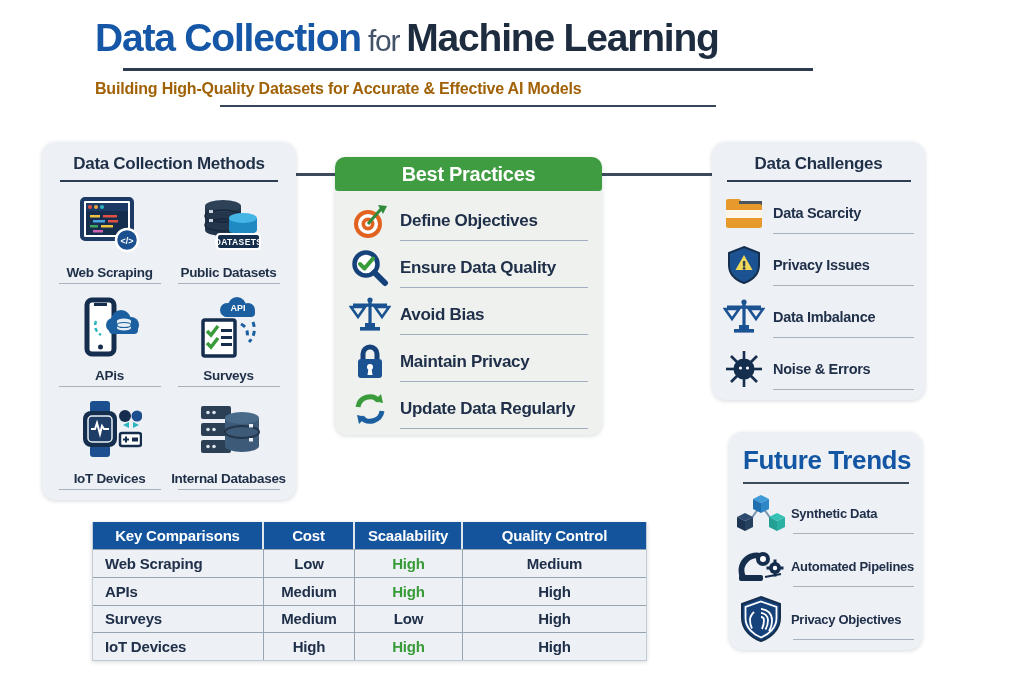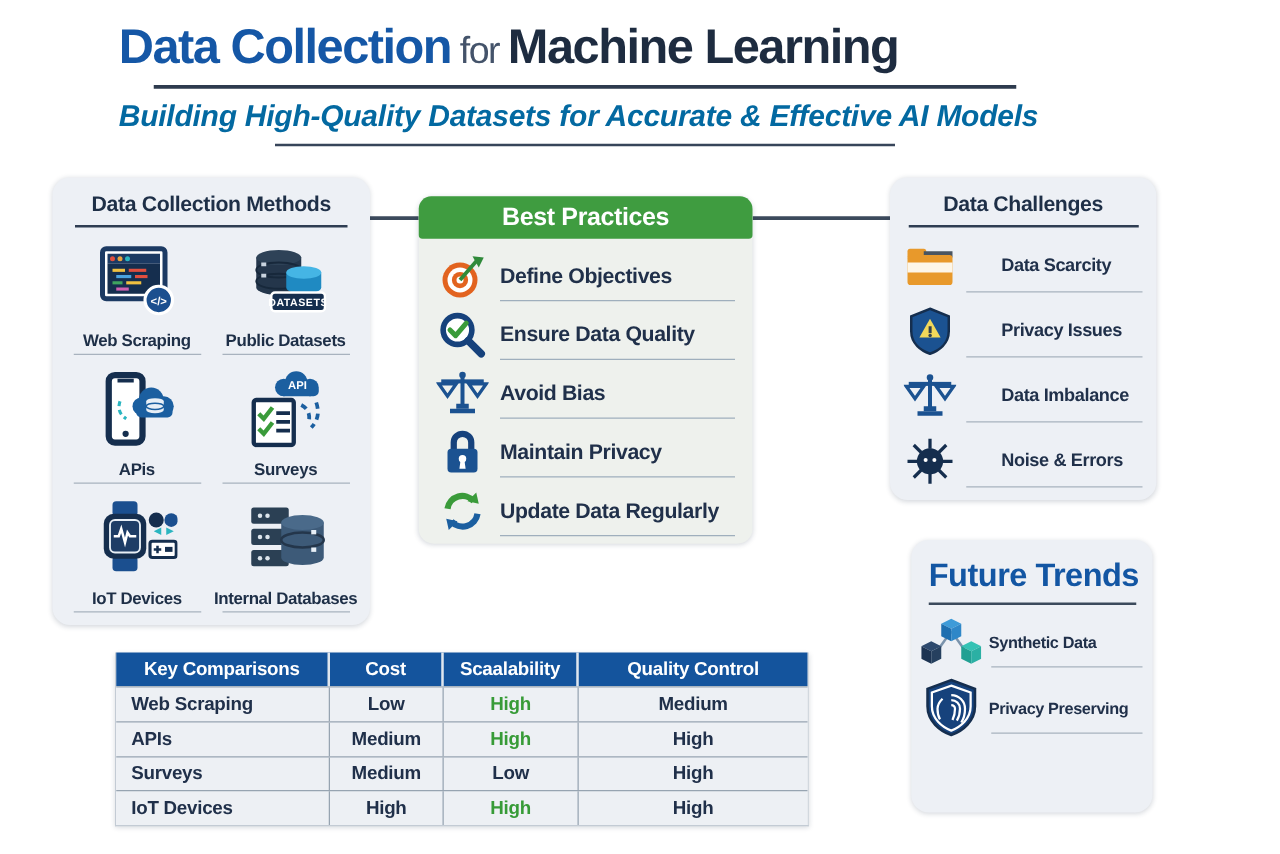--- a/index.html
+++ b/index.html
@@ -7,21 +7,21 @@
   .canvas { position:relative; width:1024px; height:683px; background:#ffffff; color:#1F2F47; overflow:hidden; }
   svg text { font-family:"Liberation Sans", sans-serif; }
 
   
   .hero { position:absolute; left:95px; top:16px; width:745px; }
   .title { font-weight:bold; letter-spacing:-1.2px; white-space:nowrap; }
   .t-blue { color:#1557A6; font-size:39px; }
   .t-for  { color:#44536A; font-size:30px; font-weight:500; margin:0 7px; }
   .t-navy { color:#1E2C40; font-size:39px; }
   .title-rule    { height:3px; background:#2E3B4E; margin:8px auto 0; width:690px; }
-  .subtitle      { margin-top:9px; font-size:24px; font-weight:bold; color:#0369a1; letter-spacing:-0.2px;font-style:italic; }
+  .subtitle      { margin-top:9px; font-size:16px; font-weight:bold; color:#a16207; letter-spacing:-0.2px; }
   .subtitle-rule { height:2px; background:#37455A; margin:7px auto 0; width:496px; }
 
   
   .panel { position:absolute; background:#EDF0F5; border-radius:14px;
            box-shadow:0 1px 4px rgba(30,45,70,.18); }
   .panel h2 { text-align:center; font-size:17px; color:#1E2F47; letter-spacing:-0.3px; margin-top:12px; }
   .h-rule { height:2px; background:#2F3D52; margin:6px auto 0; }
 
   
   .connector { position:absolute; height:3px; background:#3C4A5C; top:173px; }
@@ -45,21 +45,21 @@
   .bp-list { padding:6px 14px 0 14px; }
   .bp-item { display:flex; align-items:center; height:47px; position:relative; }
   .bp-icon { width:42px; display:flex; justify-content:center; align-items:center; }
   .bp-label{ font-weight:bold; font-size:17px; color:#20304A; margin-left:9px; letter-spacing:-0.3px; white-space:nowrap;text-align:right; }
   .bp-item::after { content:""; position:absolute; left:51px; right:0; bottom:3px; height:1px; background:#9FAFBD; }
 
   
   .challenges-panel { left:712px; top:142px; width:213px; height:258px; }
   .challenges-panel .h-rule { width:184px; }
   .c-list { padding:5px 10px 0 11px; }
-  .c-item { display:flex; align-items:center; height:52px; position:relative;gap:28px; }
+  .c-item { display:flex; align-items:center; height:52px; position:relative; }
   .c-icon { width:42px; display:flex; justify-content:center; align-items:center; }
   .c-label{ font-weight:bold; font-size:14.5px; color:#20304A; margin-left:8px; letter-spacing:-0.3px; white-space:nowrap; }
   .c-item::after { content:""; position:absolute; left:50px; right:1px; bottom:5px; height:1px; background:#A8B2BE; }
 
   
   .trends-panel { left:729px; top:432px; width:193px; height:218px; }
   .trends-panel h2 { text-align:left; margin:13px 0 0 14px; color:#1356A3; font-size:26px; letter-spacing:-0.4px; }
   .trends-panel .h-rule { width:166px; margin:6px 0 0 14px; background:#3C4A5C; }
   .t-list { padding:3px 6px 0 7px; }
   .t-item { display:flex; align-items:center; height:53px; position:relative; }
@@ -404,35 +404,55 @@
             <polygon points="0,24 8,28 8,38 0,34" fill="#1C3352"></polygon>
             <polygon points="16,24 8,28 8,38 16,34" fill="#26405F"></polygon>
             <polygon points="40,20 48,24 40,28 32,24" fill="#35C2B4"></polygon>
             <polygon points="32,24 40,28 40,38 32,34" fill="#21A093"></polygon>
             <polygon points="48,24 40,28 40,38 48,34" fill="#2BB0A4"></polygon>
           </svg>
         </div>
         <div class="t-label">Synthetic Data</div>
       </div>
 
+      <div class="t-item">
+        <div class="t-icon">
+          <svg width="48" height="40" viewBox="0 0 48 40">
+            <path d="M6 30 a15 15 0 0 1 20 -20" fill="none" stroke="#152E4E" stroke-width="6"></path>
+            <circle cx="26" cy="12" r="7" fill="#152E4E"></circle>
+            <circle cx="26" cy="12" r="3" fill="#fff"></circle>
+            <rect x="2" y="28" width="24" height="6" rx="2" fill="#152E4E"></rect>
+            <g fill="#152E4E">
+              <circle cx="38" cy="21" r="6"></circle>
+              <rect x="36.5" y="12.5" width="3" height="4"></rect>
+              <rect x="36.5" y="25.5" width="3" height="4"></rect>
+              <rect x="29.5" y="19.5" width="4" height="3"></rect>
+              <rect x="42.5" y="19.5" width="4" height="3"></rect>
+            </g>
+            <circle cx="38" cy="21" r="2.2" fill="#fff"></circle>
+            <path d="M28 30 l16 -3" stroke="#152E4E" stroke-width="2"></path>
+          </svg>
+        </div>
+        <div class="t-label">Automated Pipelines</div>
+      </div>
 
       <div class="t-item">
         <div class="t-icon">
           <svg width="46" height="50" viewBox="0 0 46 50">
             <path d="M23 2 L42 9 v14 c0 12 -10 20 -19 23 C14 43 4 35 4 23 V9 Z" fill="#16427C" stroke="#152E4E" stroke-width="2"></path>
             <path d="M23 6.5 L38.5 12 v11 c0 10 -8 16.5 -15.5 19.5 C15.5 39.5 7.5 33 7.5 23 V12 Z" fill="none" stroke="#fff" stroke-width="1.8"></path>
             <g fill="none" stroke="#fff" stroke-width="1.8">
               <path d="M23 14 a11 11 0 0 1 11 11 c0 4 -1 8 -3 11"></path>
               <path d="M23 18 a7 7 0 0 1 7 7 c0 4 -1 7 -2.5 9.5"></path>
               <path d="M23 22 a3 3 0 0 1 3 3 c0 4 -0.8 6.5 -2 9"></path>
               <path d="M16 17 c-2 2 -4 5 -4 8 c0 3 0.5 6 2 8.5"></path>
             </g>
           </svg>
         </div>
-        <div class="t-label">Privacy Preserving</div>
+        <div class="t-label">Privacy Objectives</div>
       </div>
 
     </div>
   </section>
 
   <div class="cmp-table">
     <div class="cmp-row cmp-head">
       <div class="cell">Key Comparisons</div>
       <div class="cell">Cost</div>
       <div class="cell">Scaalability</div>

